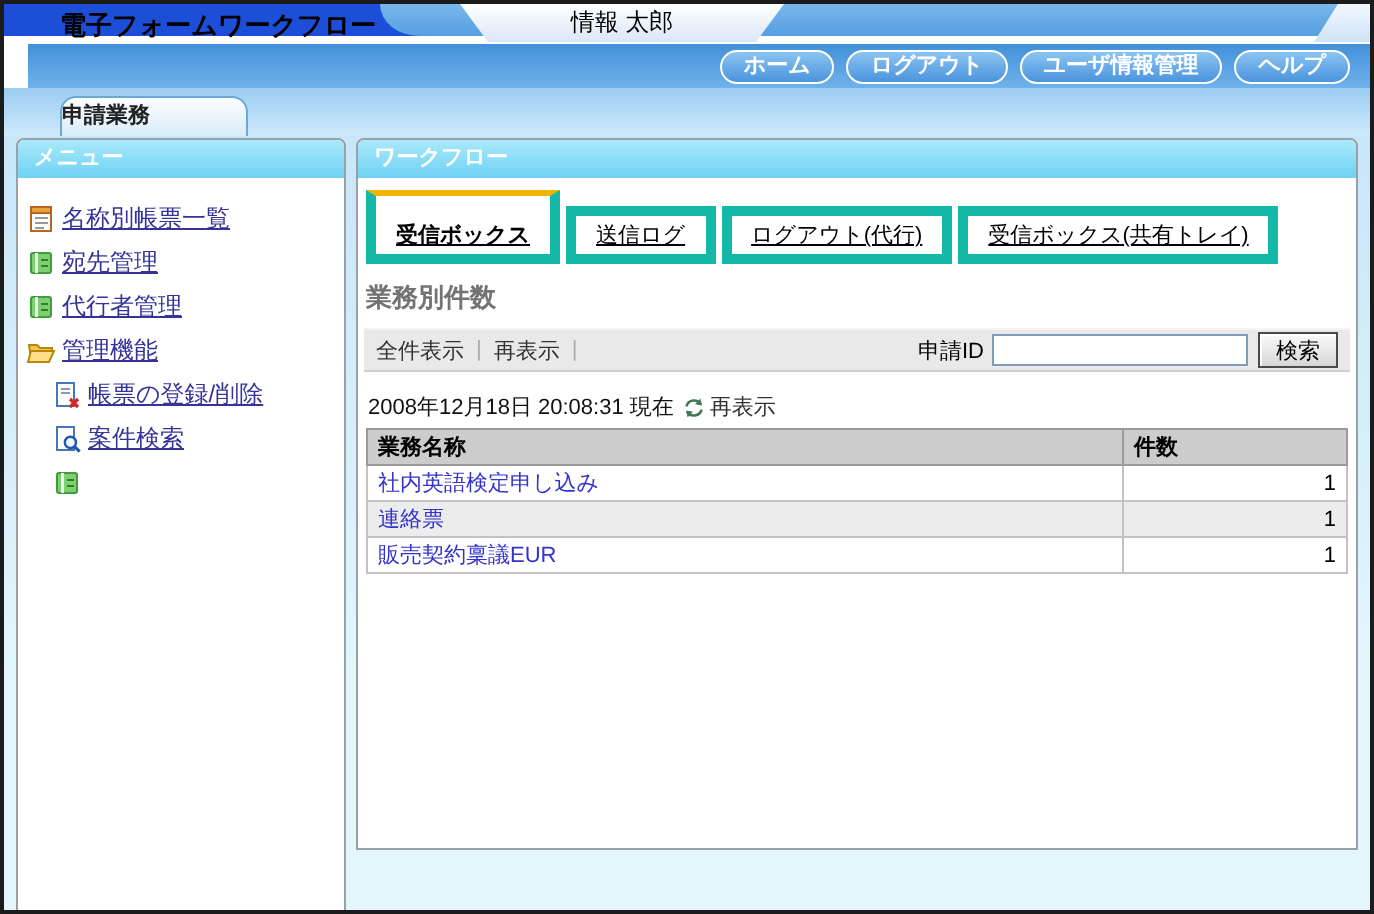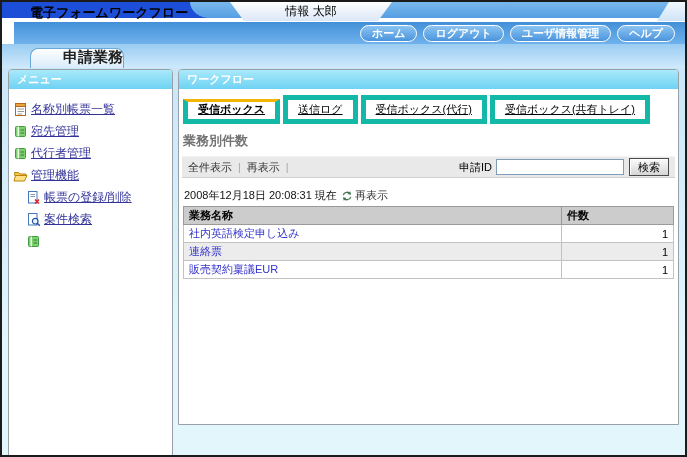--- a/index.html
+++ b/index.html
@@ -13,40 +13,40 @@
   .topbar-blue{position:absolute;left:188px;right:0;top:0;bottom:0;background:linear-gradient(#79b7ec,#559fe2);border-bottom-left-radius:22px 18px;}
   .user-tab{position:absolute;left:228px;top:0;width:162px;height:19px;background:linear-gradient(#ffffff,#dbe6f6);clip-path:polygon(0 0,100% 0,calc(100% - 14px) 100%,14px 100%);text-align:center;font-size:12px;color:#000;line-height:19px;}
   .corner-sliver{position:absolute;right:-8px;top:0;width:30px;height:19px;background:linear-gradient(#f2f8fe,#cfe4f8);transform:skewX(-32deg);}
 
   
   .navbar{position:absolute;top:20px;left:12px;right:0;height:22px;background:linear-gradient(#4390d8,#6fb2ec);display:flex;align-items:center;justify-content:flex-end;gap:6px;padding-right:10px;}
   .nav-btn{height:17px;padding:0 11px;border:1px solid #fff;border-radius:9px;background:linear-gradient(#8cc4f2,#4a94dd);color:#fff;font-size:11px;font-weight:bold;line-height:15px;cursor:pointer;white-space:nowrap;}
 
   
   .tabstrip{position:absolute;top:42px;left:0;right:0;height:24px;background:linear-gradient(#9accf1,#cfeafc);}
-  .main-tab{position:absolute;left:28px;bottom:0;width:94px;height:20px;background:linear-gradient(#fdfeff,#d8ecfa);border:1px solid #6aa8d8;border-bottom:none;border-radius:8px 8px 0 0;text-align:right;font-size:15px;font-weight:bold;color:#222;line-height:19px;cursor:pointer;font-family:Liberation Mono, monospace;}
+  .main-tab{position:absolute;left:28px;bottom:0;width:94px;height:20px;background:linear-gradient(#fdfeff,#d8ecfa);border:1px solid #6aa8d8;border-bottom:none;border-radius:8px 8px 0 0;text-align:left;font-size:11px;font-weight:bold;color:#222;line-height:19px;cursor:pointer;}
 
   
   .content{position:absolute;top:66px;left:0;right:0;bottom:0;background:linear-gradient(#c9e6f8,#e2f6fc 70%);}
   .panel{position:absolute;top:1px;background:#fff;border:1px solid #98a0a8;border-radius:4px 4px 0 0;}
   .menu-panel{left:6px;width:165px;height:408px;}
   .flow-panel{left:176px;right:6px;height:356px;}
   .panel-header{height:19px;border-radius:3px 3px 0 0;background:linear-gradient(#a9e9fb,#6fd2f3);color:#fff;font-size:11px;font-weight:bold;line-height:19px;padding-left:8px;}
 
   
   .menu-list{padding:9px 4px;}
   .menu-item{display:flex;align-items:center;height:22px;gap:3px;color:#333399;font-size:12px;cursor:pointer;white-space:nowrap;text-decoration:underline;}
   .menu-item.sub{margin-left:13px;}
   .menu-item svg{flex:0 0 auto;}
 
   
   .flow-body{padding:5px 3px;}
   .wtabs{display:flex;gap:3px;margin:1px 0 0 1px;align-items:flex-end;}
   .wtab{background:#fff;border:5px solid #14b8a6;padding:2px 10px;font-size:11px;color:#000;cursor:pointer;white-space:nowrap;text-decoration:underline;}
-  .wtab.active{border-top:3px solid #f5b400;font-weight:bold;text-decoration:underline;padding-top:0;}
+  .wtab.active{border-top:3px solid #f5b400;font-weight:bold;text-decoration:underline;padding-top:12px;}
   .flow-heading{font-size:13px;font-weight:bold;color:#737373;margin:8px 1px 6px;}
   .toolbar{height:22px;background:#e9e9e9;border-top:1px solid #f4f4f4;border-bottom:1px solid #cfcfcf;display:flex;align-items:center;padding:0 6px;font-size:11px;}
   .tlink{color:#333;cursor:pointer;}
   .tsep{color:#aaa;margin:0 6px;}
   .tspacer{flex:1;}
   .search-label{color:#000;margin-right:4px;}
   .search-input{width:128px;height:16px;border:1px solid #7f9db9;font-size:11px;padding:0 2px;margin-right:5px;}
   .search-btn{height:18px;padding:0 8px;font-size:11px;background:linear-gradient(#fbfbfb,#d6d6d6);border:1px solid #4a4a4a;box-shadow:inset 1px 1px 0 #fff;cursor:pointer;}
   .status-row{display:flex;justify-content:flex-start;align-items:center;gap:4px;margin:10px 2px 3px;font-size:11px;color:#111;}
   .status-refresh{display:flex;align-items:center;gap:2px;color:#333;cursor:pointer;}
@@ -162,21 +162,21 @@
       </div>
     </div>
 
     <div class="panel flow-panel">
       <div class="panel-header">ワークフロー</div>
       <div class="flow-body">
 
         <div class="wtabs">
           <div class="wtab active">受信ボックス</div>
           <div class="wtab">送信ログ</div>
-          <div class="wtab">受信ボックス(代行)</div>
+          <div class="wtab">ログアウト(代行)</div>
           <div class="wtab">受信ボックス(共有トレイ)</div>
         </div>
 
         <div class="flow-heading">業務別件数</div>
 
         <div class="toolbar">
           <span class="tlink">全件表示</span>
           <span class="tsep">|</span>
           <span class="tlink">再表示</span>
           <span class="tsep">|</span>

